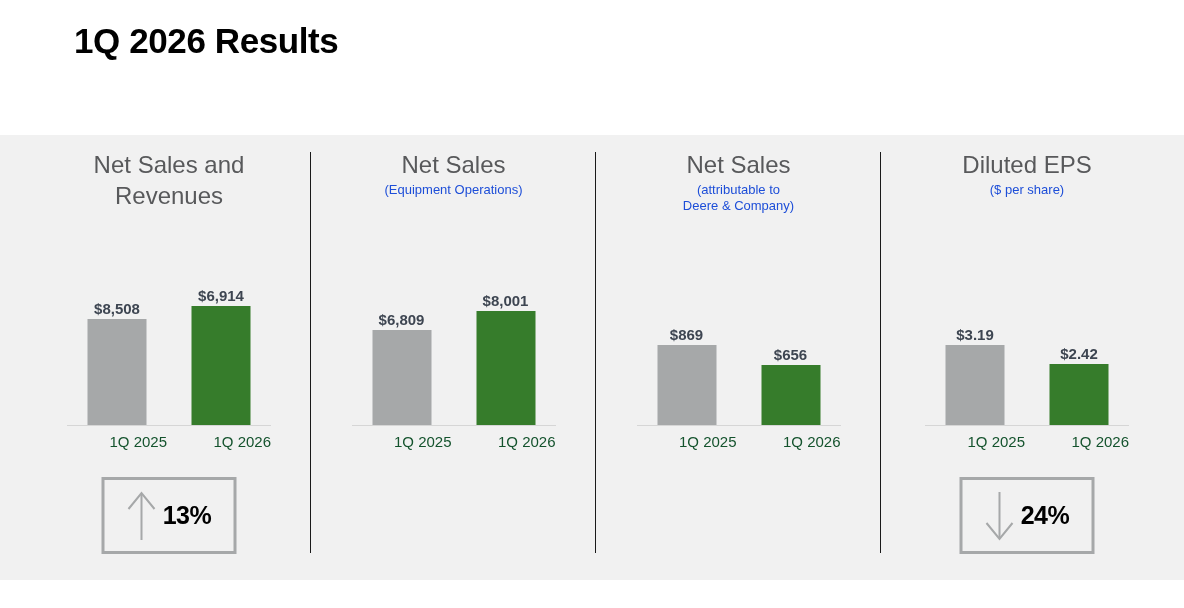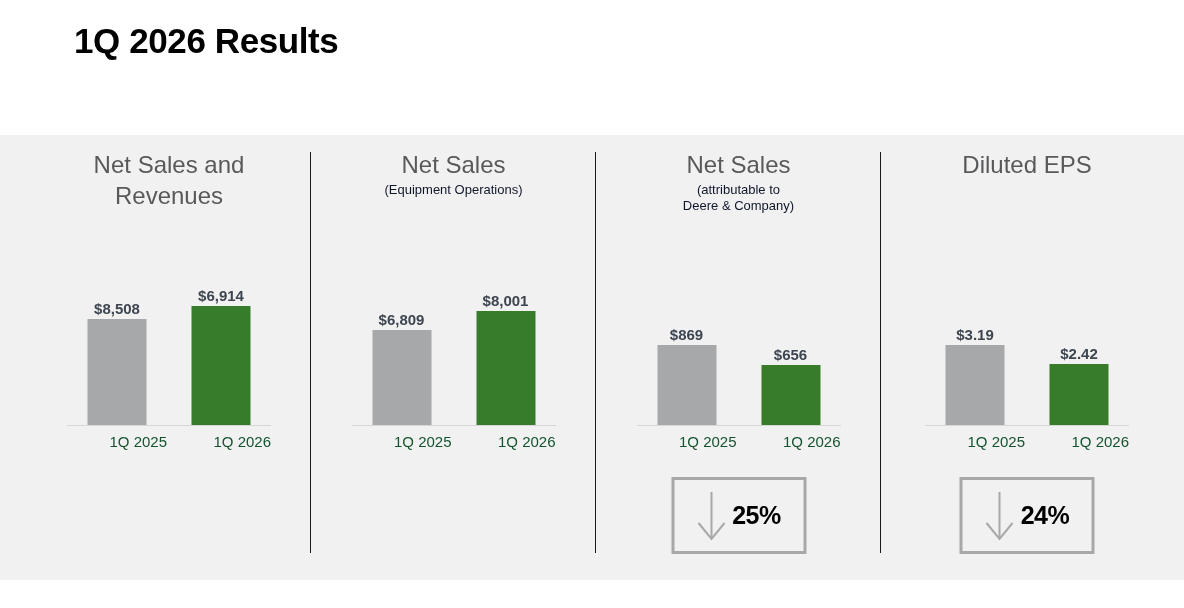--- a/index.html
+++ b/index.html
@@ -82,21 +82,21 @@
     font-size: 24px;
     font-weight: normal;
     color: #58595b;
     line-height: 1.3;
     margin: 0;
     white-space: pre-line;
   }
   .panel-sub {
     font-size: 13px;
     font-weight: normal;
-    color: #0f172a;
+    color: #1d4ed8;
     line-height: 1.25;
     margin: 2px 0 0 0;
     white-space: pre-line;
   }
 
   
   .chart {
     position: absolute;
     left: 0;
     top: 160px;
@@ -228,20 +228,27 @@
         </div>
       </div>
     </div>
 
     <div class="axis-line"></div>
     <div class="axis-labels">
       <div class="axis-label left">1Q 2025</div>
       <div class="axis-label right">1Q 2026</div>
     </div>
 
+    <div class="change-box">
+      <svg class="arrow-svg" width="30" height="52" viewBox="0 0 30 52">
+        <line x1="15" y1="50" x2="15" y2="4" stroke="#a6a8a9" stroke-width="2"></line>
+        <polyline points="2,19 15,3 28,19" fill="none" stroke="#a6a8a9" stroke-width="2"></polyline>
+      </svg>
+      <span class="change-pct">13%</span>
+    </div>
   </div>
 
   <div class="panel panel-2">
     <div class="panel-head">
       <div class="panel-title">Net Sales</div>
       <div class="panel-sub">(Equipment Operations)</div>
     </div>
 
     <div class="chart">
       <div class="plot">
@@ -283,32 +290,26 @@
         </div>
       </div>
     </div>
 
     <div class="axis-line"></div>
     <div class="axis-labels">
       <div class="axis-label left">1Q 2025</div>
       <div class="axis-label right">1Q 2026</div>
     </div>
 
-    <div class="change-box">
-      <svg class="arrow-svg" width="30" height="52" viewBox="0 0 30 52">
-        <line x1="15" y1="2" x2="15" y2="48" stroke="#a6a8a9" stroke-width="2"></line>
-        <polyline points="2,33 15,49 28,33" fill="none" stroke="#a6a8a9" stroke-width="2"></polyline>
-      </svg>
-      <span class="change-pct">25%</span>
-    </div>
   </div>
 
   <div class="panel panel-4">
     <div class="panel-head">
       <div class="panel-title">Diluted EPS</div>
+      <div class="panel-sub">($ per share)</div>
     </div>
 
     <div class="chart">
       <div class="plot">
         <div class="bar-col left">
           <div class="bar-label" style="bottom:82px;">$3.19</div>
           <div class="bar prior" style="height:80px;"></div>
         </div>
         <div class="bar-col right">
           <div class="bar-label" style="bottom:63px;">$2.42</div>

